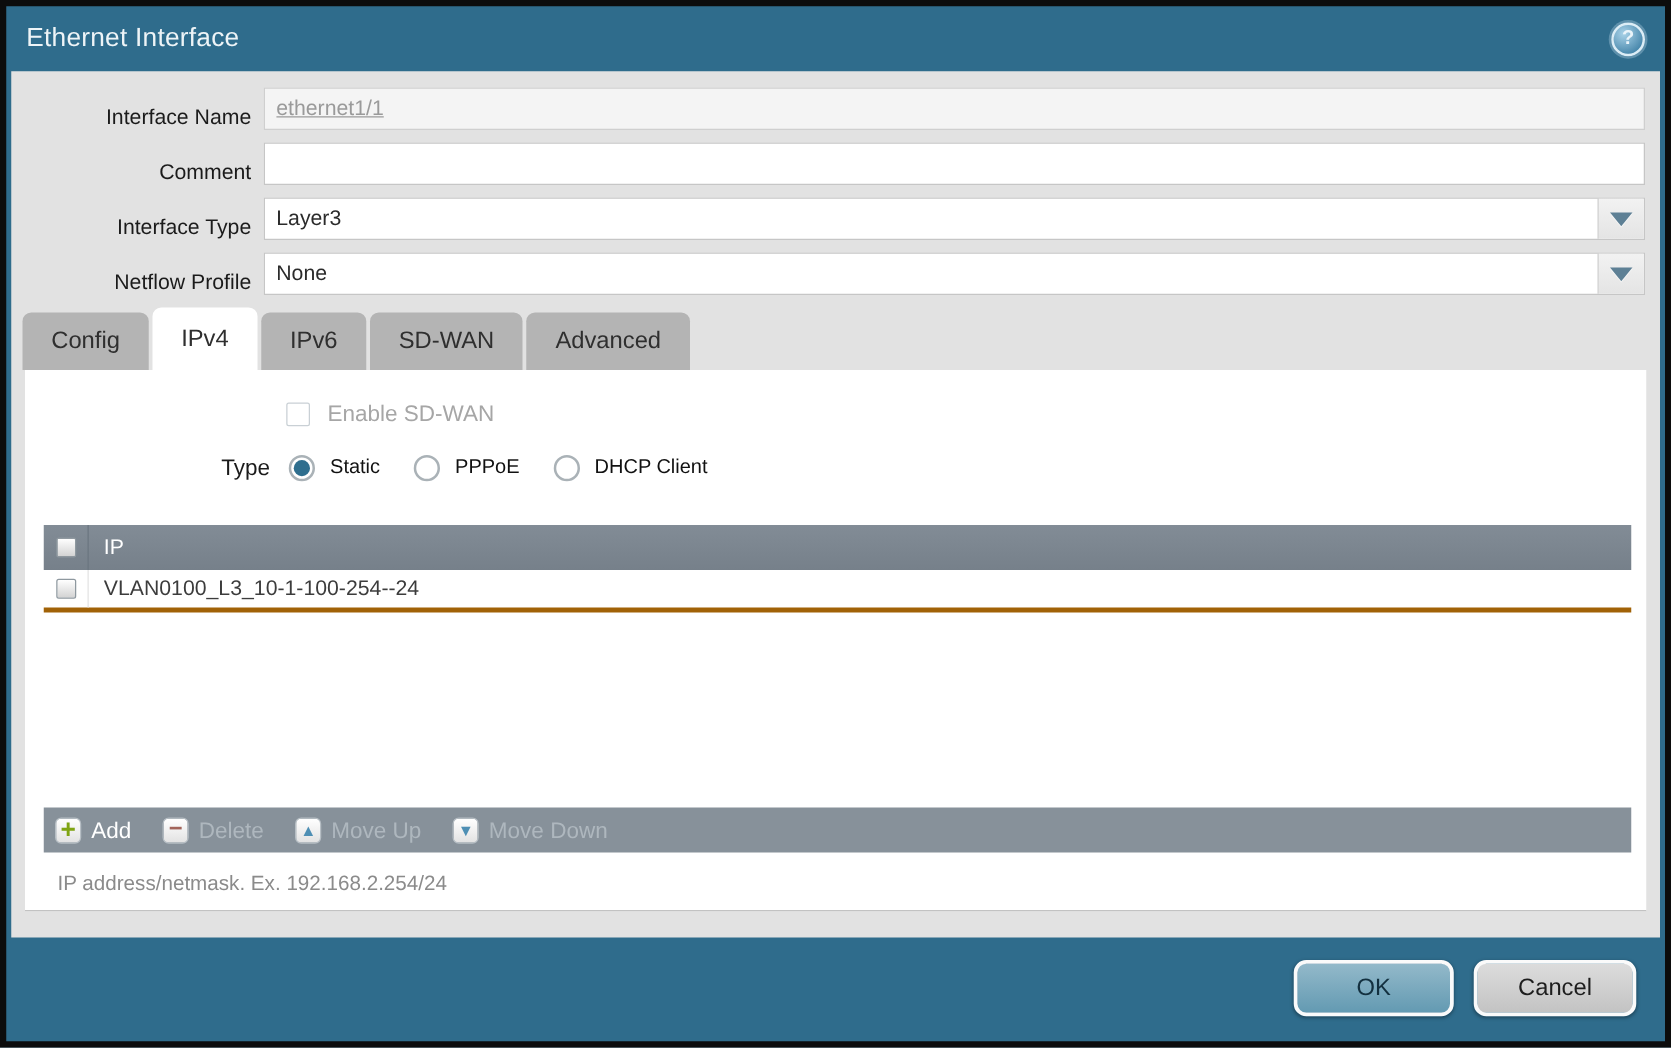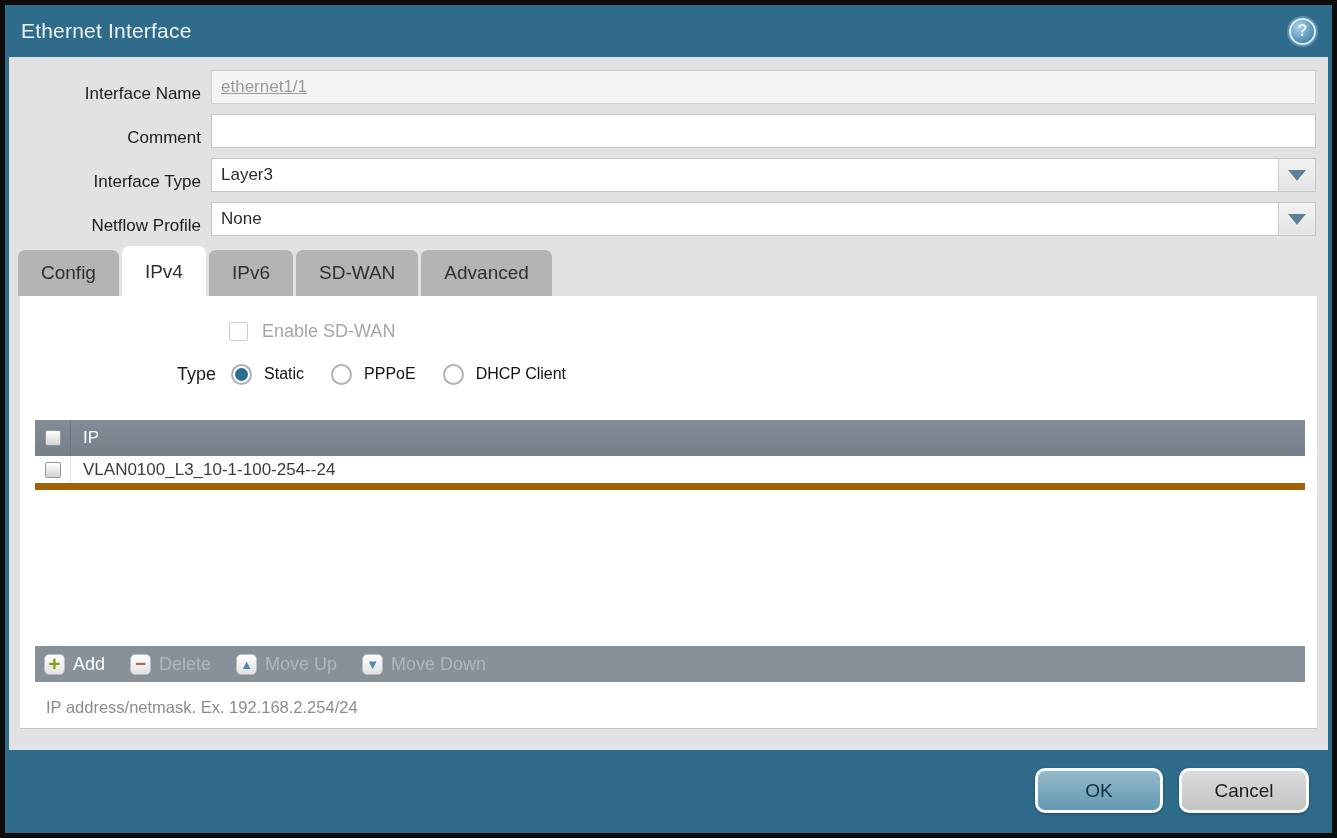--- a/index.html
+++ b/index.html
@@ -63,21 +63,21 @@
   .radio { width:21px; height:21px; border-radius:50%; border:2px solid #aab2b7; background:#fff; position:relative; margin-right:12px; flex:none; cursor:pointer; }
   .radio.sel::after { content:""; position:absolute; left:2px; top:2px; width:13px; height:13px; border-radius:50%; background:#2e6e8e; }
   .opt-label { font-size:16px; color:#111; margin-right:27px;text-align:center; }
   
   .iptable { position:absolute; left:15px; right:12px; top:124px; }
   .thead { height:36px; background:linear-gradient(#828c96,#76808a); display:flex; align-items:stretch; }
   .cbcell { width:36px; display:flex; align-items:center; justify-content:center; border-right:1px solid #6b7680; flex:none; }
   .cb-small { width:16px; height:16px; border:1px solid #8e989f; border-radius:2px; background:linear-gradient(#ffffff,#d3d3d3); cursor:pointer; }
   .th-label { color:#ffffff; font-size:17px; display:flex; align-items:center; padding-left:12px; }
   .tbody { height:190px; background:#fff; }
-  .trow { height:34px; display:flex; align-items:stretch; border-bottom:7px solid #a16207; cursor:pointer; }
+  .trow { height:34px; display:flex; align-items:stretch; border-bottom:4px solid #a16207; cursor:pointer; }
   .trow .cbcell { border-right:1px solid #e4e4e4; }
   .row-text { display:flex; align-items:center; padding-left:12px; font-size:17px; color:#3c3c3c; }
   .tfoot { height:36px; background:#87919a; display:flex; align-items:center; padding-left:9px; }
   .tbtn { display:flex; align-items:center; margin-right:25px; cursor:pointer; }
   .tbtn.disabled { cursor:default; }
   .ticon {
     width:21px; height:21px; border-radius:5px; flex:none;
     background:linear-gradient(#ffffff,#e2e2e2); border:1px solid #b6bec4;
     display:flex; align-items:center; justify-content:center;
     margin-right:8px; font-weight:bold;

